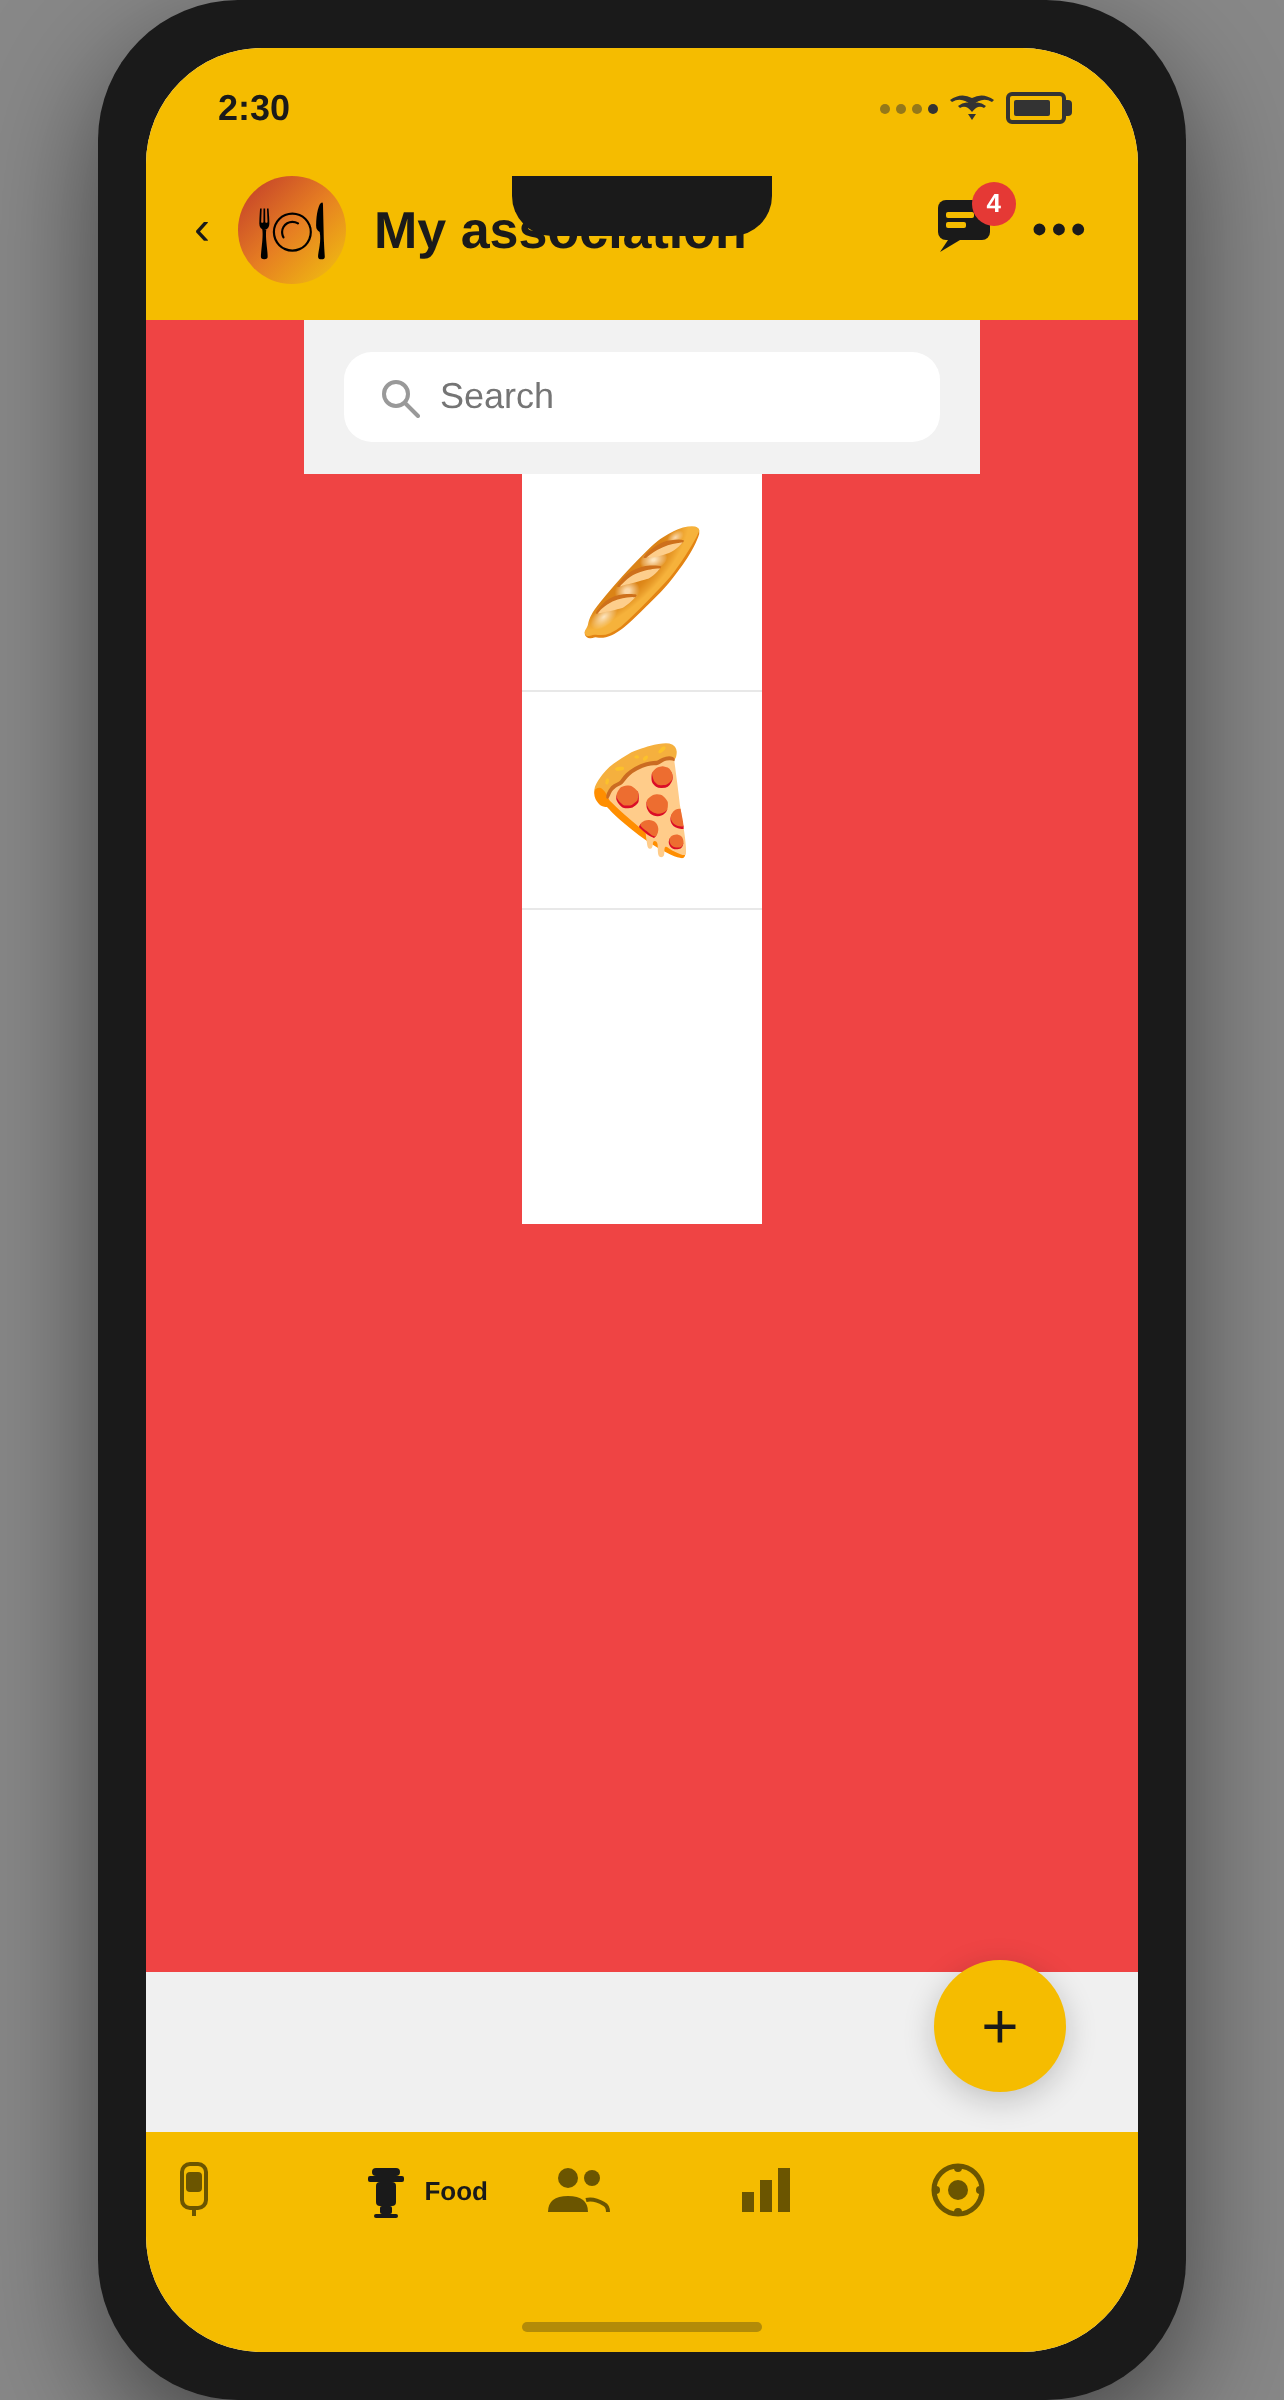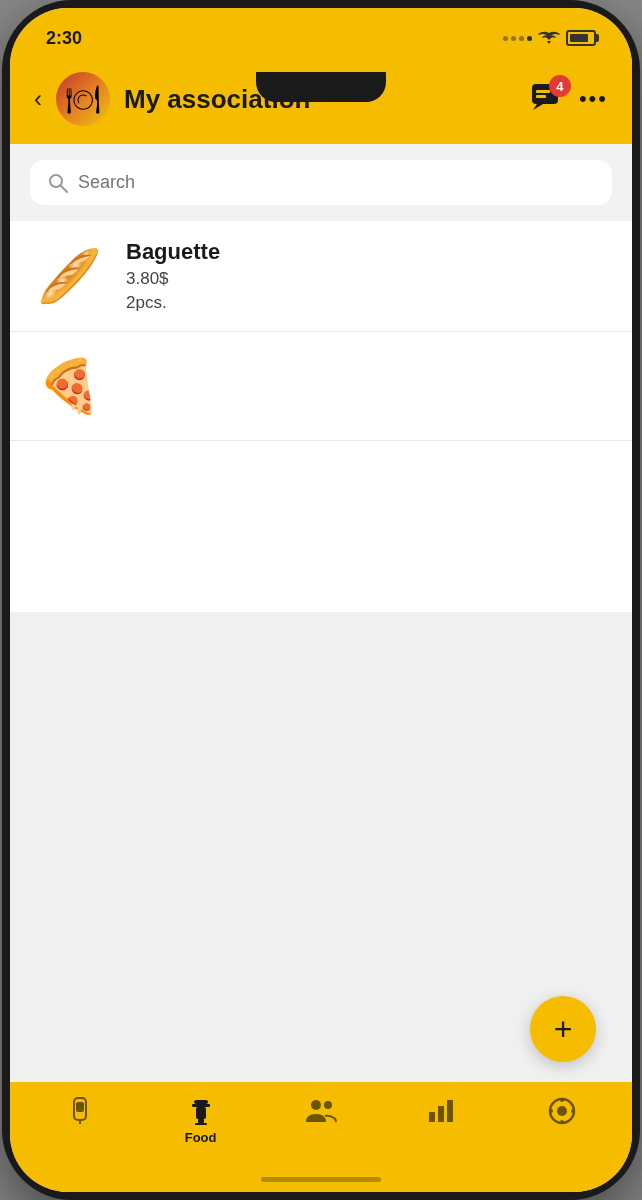--- a/index.html
+++ b/index.html
@@ -6,25 +6,25 @@
     body {
       background: #888;
       display: flex;
       justify-content: center;
       align-items: center;
       min-height: 100vh;
       font-family: -apple-system, BlinkMacSystemFont, 'Segoe UI', sans-serif;
     }
 
     .phone-frame {
-      width: 638px;
+      width: 544px;
       height: 1200px;
       background: #1a1a1a;
       border-radius: 70px;
-      padding: 8px;
+      padding: 24px;
       position: relative;
       box-shadow: 0 20px 60px rgba(0,0,0,0.5);
     }
 
     .phone-screen {
       width: 100%;
       height: 100%;
       background: #f2f2f2;
       border-radius: 58px;
       overflow: hidden;
@@ -186,20 +186,21 @@
       letter-spacing: 2px;
     }
 
     
     .content {
       flex: 1;
       background: #ef4444;
       overflow-y: auto;
       display: flex;
       flex-direction: column;
+      align-items: center;
     }
 
     
     .search-container {
       background: #f2f2f2;
       padding: 16px 20px;
     }
 
     .search-bar {
       background: white;
@@ -303,26 +304,25 @@
       background: #F5BC00;
       display: flex;
       align-items: flex-start;
       justify-content: space-around;
       padding: 14px 10px 30px 10px;
       height: 110px;
     }
 
     .nav-item {
       display: flex;
-      flex-direction: column;
+      flex-direction: row;
       align-items: center;
       gap: 4px;
       cursor: pointer;
       flex: 1;
-      justify-content: space-between;
     }
 
     .nav-label {
       font-size: 13px;
       font-weight: 600;
       color: #1a1a1a;
     }
 
     .nav-label.inactive {
       color: transparent;
@@ -398,25 +398,20 @@
             <line x1="13" y1="13" x2="19" y2="19" stroke="#999" stroke-width="2" stroke-linecap="round"></line>
           </svg>
           <input class="search-input" type="text" readonly="" placeholder="Search" style="">
         </div>
       </div>
 
       <div class="food-list">
 
         <div class="food-item">
           <div class="food-emoji">🥖</div>
-          <div class="food-details">
-            <span class="food-name">Baguette</span>
-            <span class="food-price">3.80$</span>
-            <span class="food-quantity">2pcs.</span>
-          </div>
         </div>
 
         <div class="food-item">
           <div class="food-emoji">🍕</div>
         </div>
 
       </div>
 
       <div class="list-spacer"></div>
 

